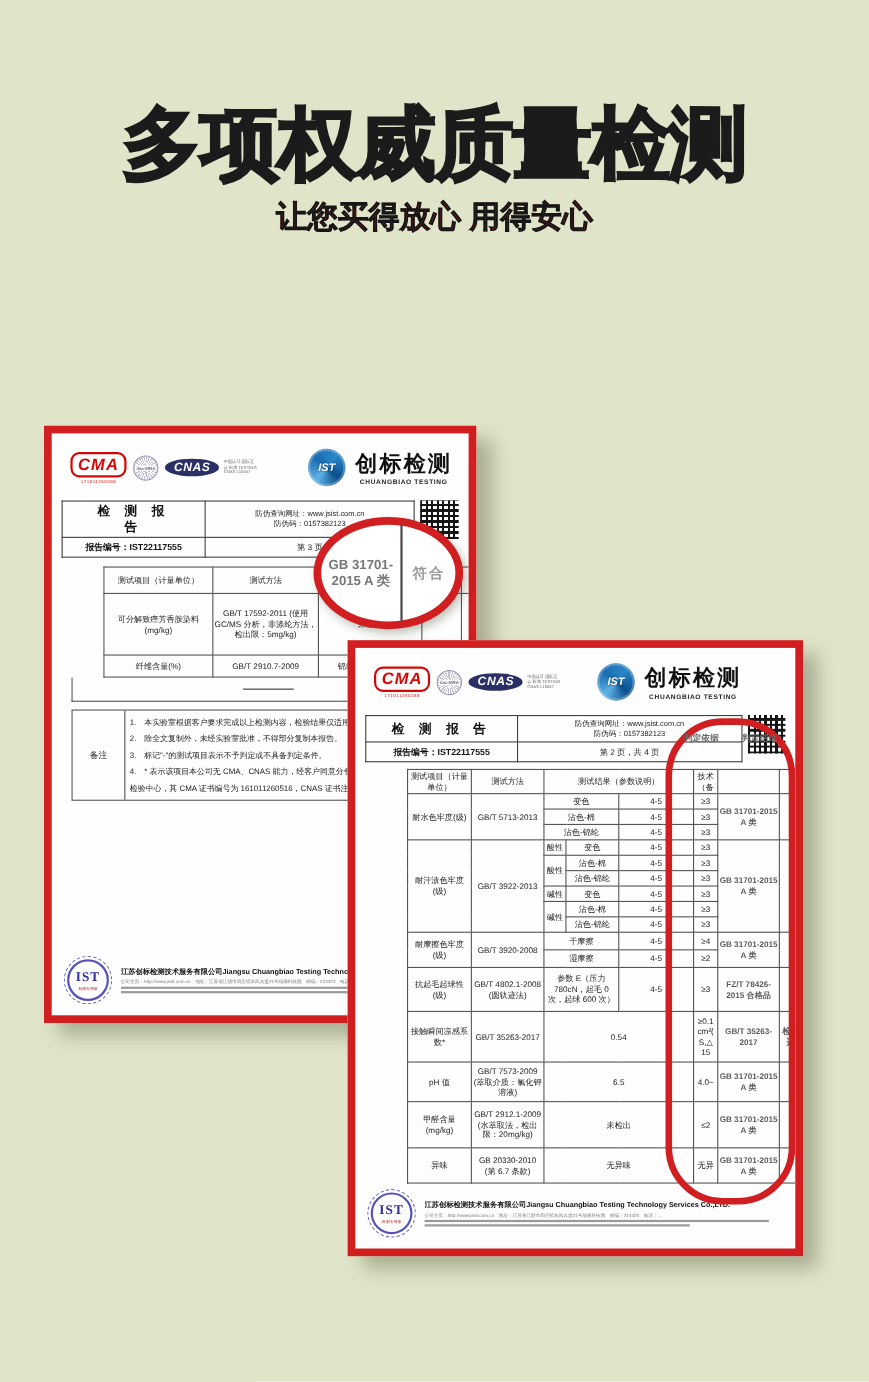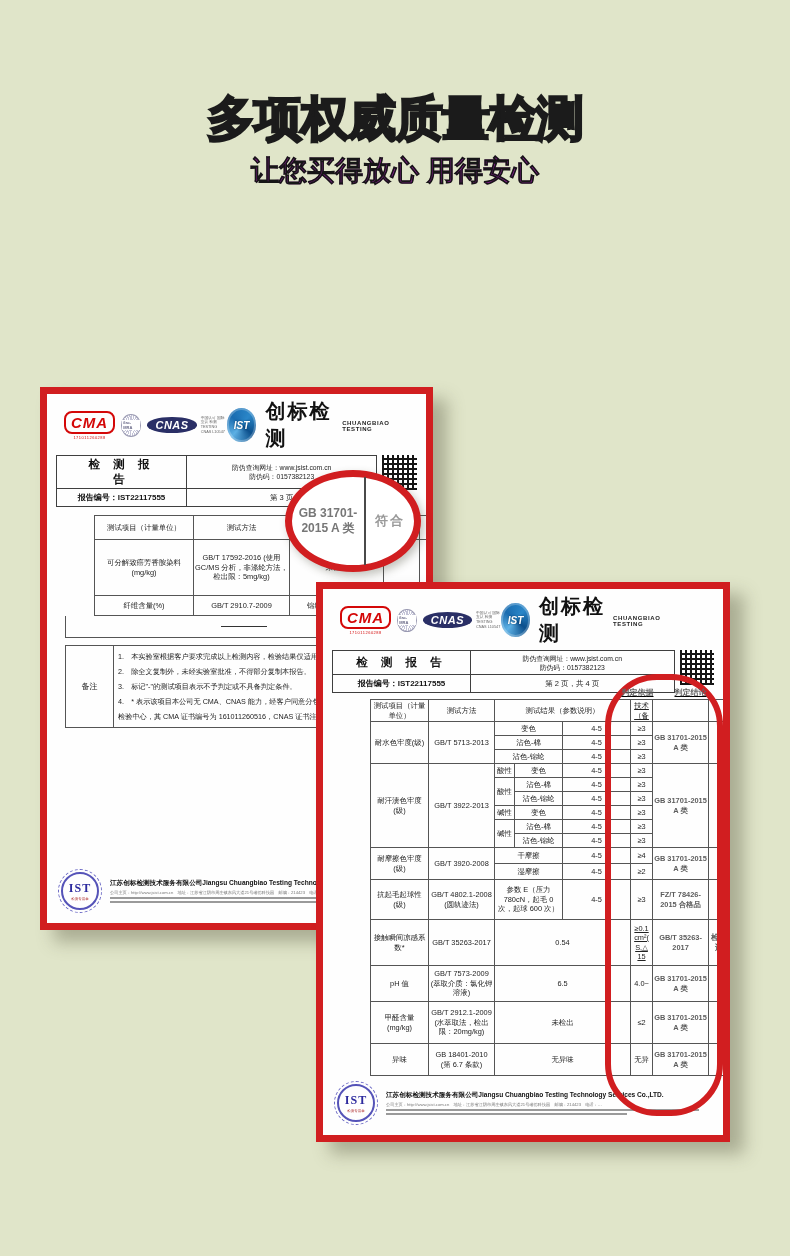--- a/index.html
+++ b/index.html
@@ -7,24 +7,24 @@
     --ink:#1b1b1b;
     --line:#555;
   }
   *{margin:0;padding:0;box-sizing:border-box;}
   html,body{width:790px;}
   body{font-family:"Liberation Sans",sans-serif;}
   #canvas{position:relative;width:790px;height:1256px;background:#e0e5c9;overflow:hidden;}
 
   
   .hero{position:absolute;top:0;left:0;width:790px;text-align:center;}
-  .hero-title{margin-top:94px;font-size:48px;line-height:1.05;font-weight:900;color:var(--ink);
+  .hero-title{margin-top:94px;font-size:72px;line-height:1.05;font-weight:900;color:var(--ink);
     letter-spacing:-1px;-webkit-text-stroke:2.4px var(--ink);}
   .hero-sub1{margin-top:22px;font-size:28px;font-weight:700;color:#161616;-webkit-text-stroke:.7px #161616;}
-  .hero-sub2{margin-top:8px;font-size:28px;font-weight:700;color:#a21caf;-webkit-text-stroke:.7px #161616;}
+  .hero-sub2{margin-top:8px;font-size:28px;font-weight:700;color:#7f1d1d;-webkit-text-stroke:.7px #161616;}
 
   
   .cert{position:absolute;background:#fefefe;border:7px solid var(--red);
     box-shadow:14px 12px 16px rgba(70,70,45,.35);overflow:hidden;}
   .cert1{left:40px;top:387px;width:393px;height:543px;z-index:1;}
   .cert2{left:316px;top:582px;width:414px;height:560px;z-index:3;}
   .cert-inner{position:relative;width:100%;height:100%;padding:7px 9px;}
 
   
   .logos{display:flex;align-items:center;height:44px;margin-top:2px;}
@@ -36,21 +36,21 @@
     background:repeating-conic-gradient(#c3c3d6 0 7deg,#fff 7deg 14deg);
     display:flex;align-items:center;justify-content:center;}
   .ilac span{background:#fff;font-size:4px;color:#6a6a88;font-weight:700;padding:0 1px;}
   .cnas{margin-left:6px;background:#2a2f66;color:#fff;font-weight:900;font-style:italic;
     font-size:11px;padding:2px 8px;border-radius:50% / 48%;letter-spacing:.5px;}
   .cnas-note{margin-left:4px;width:30px;font-size:3.8px;line-height:4.6px;color:#666;}
   .ist-logo{width:34px;height:34px;border-radius:50%;
     background:conic-gradient(from 40deg,#2a86c8,#0b4f8c,#5db0e4,#1a6cb0,#2a86c8);
     display:flex;align-items:center;justify-content:center;box-shadow:inset 0 0 0 2px rgba(255,255,255,.25);}
   .ist-logo span{color:#fff;font-weight:900;font-size:10px;font-style:italic;text-shadow:0 0 2px #063a66;}
-  .brand{margin-left:9px;display:flex;flex-direction:row;align-items:center;}
+  .brand{margin-left:9px;display:flex;flex-direction:column;align-items:center;}
   .brand-cn{font-family:"Liberation Serif",serif;font-weight:700;font-size:20px;color:#111;letter-spacing:2px;}
   .brand-en{font-size:6px;font-weight:700;color:#222;letter-spacing:.6px;margin-top:1px;}
   .sp1{flex:1;}
 
   
   .headblock{display:flex;margin-top:8px;}
   .headtbl{border-collapse:collapse;}
   .headtbl td{border:1.2px solid #3f3f3f;padding:1px 20px;vertical-align:middle;}
   .rep-title{font-size:11.5px;font-weight:900;letter-spacing:5px;text-align:center;color:#111;}
   .af{font-size:6.8px;line-height:9px;text-align:center;color:#222;}
@@ -60,43 +60,43 @@
     background-image:
       repeating-linear-gradient(0deg,#151515 0 2px,transparent 2px 5px),
       repeating-linear-gradient(90deg,#151515 0 2px,#fff 2px 5px);}
 
   
   table.rep{border-collapse:collapse;table-layout:fixed;color:#222;margin-left:38px;}
   table.rep td{border:1px solid var(--line);padding:0 1px;text-align:center;vertical-align:middle;
     font-size:7.4px;line-height:9.5px;overflow:hidden;}
   td.method{font-size:7px;}
   td.jb,td.jc{font-size:9px;line-height:11px;color:#5c5c5c;font-weight:600;}
-  td.tiny{font-size:5.5px;line-height:6.5px;text-decoration:underline;}
+  td.tiny{font-size:5.5px;line-height:6.5px;}
 
   .rep1-tbl{margin-top:8px;width:358px;margin-left:9px;}
   .sigrow{width:358px;margin-left:9px;height:22px;border:1px solid var(--line);border-top:none;
     display:flex;align-items:center;justify-content:center;}
   .sigline{width:46px;height:1.5px;background:#333;}
   .notes{width:358px;margin-left:9px;margin-top:7px;border:1px solid var(--line);display:flex;}
   .notes-label{width:48px;border-right:1px solid var(--line);display:flex;align-items:center;
     justify-content:center;font-size:8px;color:#222;flex:none;}
   .notes-body{padding:3px 4px;font-size:7.2px;line-height:15px;color:#222;white-space:nowrap;}
 
   .rep2-tbl{margin-top:6px;width:383px;margin-left:5px;}
 
   
   .zoom-circle{position:absolute;left:285px;top:470px;width:136px;height:102px;z-index:2;
     border:7px solid var(--red);border-radius:50%;background:#fff;
     display:flex;align-items:center;box-shadow:3px 4px 8px rgba(60,60,40,.3);}
   .zc-basis{width:72px;font-size:12px;line-height:15px;font-weight:700;color:#777;text-align:center;}
   .zc-div{width:2px;height:100%;background:#4a4a4a;}
   .zc-concl{flex:1;text-align:center;font-size:13px;font-weight:700;color:#9a9a9a;letter-spacing:2px;}
 
-  .zoom-pill{position:absolute;left:282px;top:85px;width:118px;height:442px;
-    border:6px solid var(--red);border-radius:52px;pointer-events:none;z-index:6;text-decoration:underline;}
+  .zoom-pill{position:absolute;left:282px;top:64px;width:118px;height:442px;
+    border:6px solid var(--red);border-radius:52px;pointer-events:none;z-index:6;}
   .zp-heads{display:flex;margin-top:7px;}
   .zp-heads span{flex:1;text-align:center;font-size:8px;font-weight:700;color:#666;}
 
   
   .certfoot{position:absolute;left:11px;right:11px;bottom:10px;display:flex;align-items:center;}
   .stamp{width:38px;height:38px;flex:none;border-radius:50%;border:2px solid #5553b8;
     outline:1.5px dashed #6a68c4;outline-offset:2px;margin:3px;
     display:flex;flex-direction:column;align-items:center;justify-content:center;color:#2d2b9e;}
   .stamp b{font-family:"Liberation Serif",serif;font-size:12px;letter-spacing:1px;}
   .stamp i{font-style:normal;font-size:3.5px;color:#b03030;margin-top:1px;}
@@ -172,21 +172,21 @@
         <tbody>
             <tr style="height:24px;">
           <td>测试项目（计量单位）</td>
           <td>测试方法</td>
           <td colspan="2">测试结果（参数说明）</td>
           <td></td>
           <td></td>
         </tr>
         <tr style="height:56px;">
           <td>可分解致癌芳香胺染料(mg/kg)</td>
-          <td class="method">GB/T 17592-2016 (使用 GC/MS 分析，非涤纶方法，检出限：5mg/kg)</td>
+          <td class="method">GB/T 17592-2011 (使用 GC/MS 分析，非涤纶方法，检出限：5mg/kg)</td>
           <td colspan="2">未检出</td>
           <td></td>
           <td></td>
         </tr>
         <tr style="height:20px;">
           <td>纤维含量(%)</td>
           <td class="method">GB/T 2910.7-2009</td>
           <td>锦纶</td>
           <td>100</td>
           <td></td>
@@ -401,21 +401,21 @@
           <td>甲醛含量 (mg/kg)</td>
           <td class="method">GB/T 2912.1-2009 (水萃取法，检出限：20mg/kg)</td>
           <td colspan="3">未检出</td>
           <td>≤2</td>
           <td class="jb">GB 31701-2015 A 类</td>
           <td class="jc">符合</td>
         </tr>
 
         <tr style="height:32px;">
           <td>异味</td>
-          <td class="method">GB 18401-2010 (第 6.7 条款)</td>
+          <td class="method">GB 20330-2010 (第 6.7 条款)</td>
           <td colspan="3">无异味</td>
           <td>无异</td>
           <td class="jb">GB 31701-2015 A 类</td>
           <td class="jc">符合</td>
         </tr>
       </tbody>
         </table>
 
       <div class="certfoot">
         <div class="stamp">

